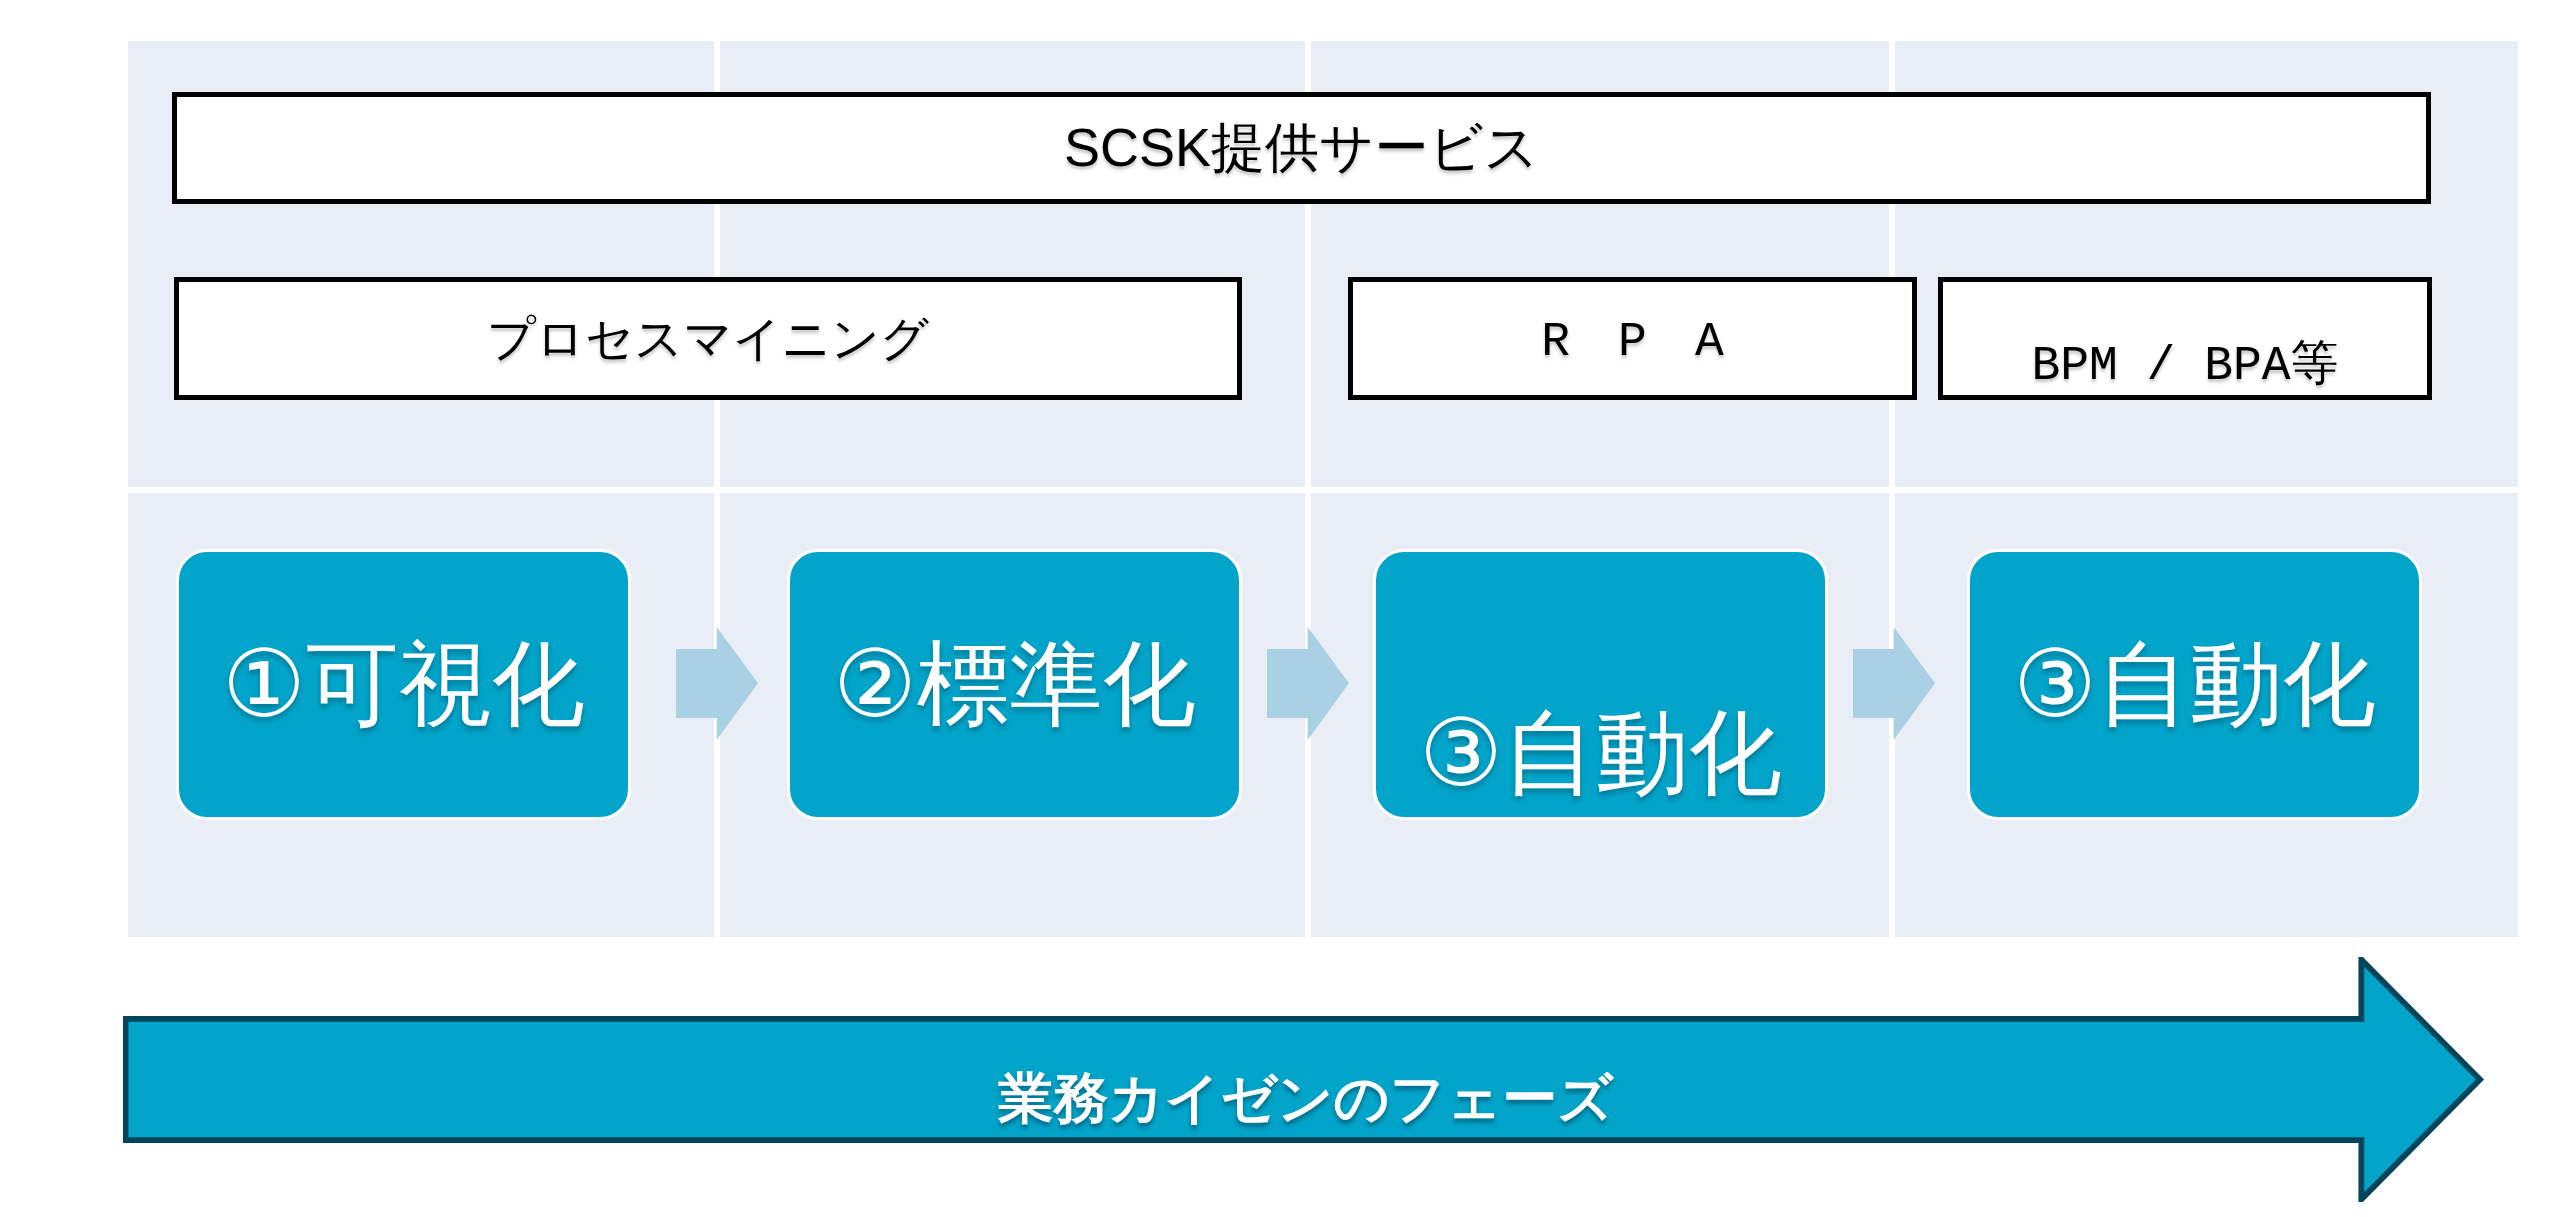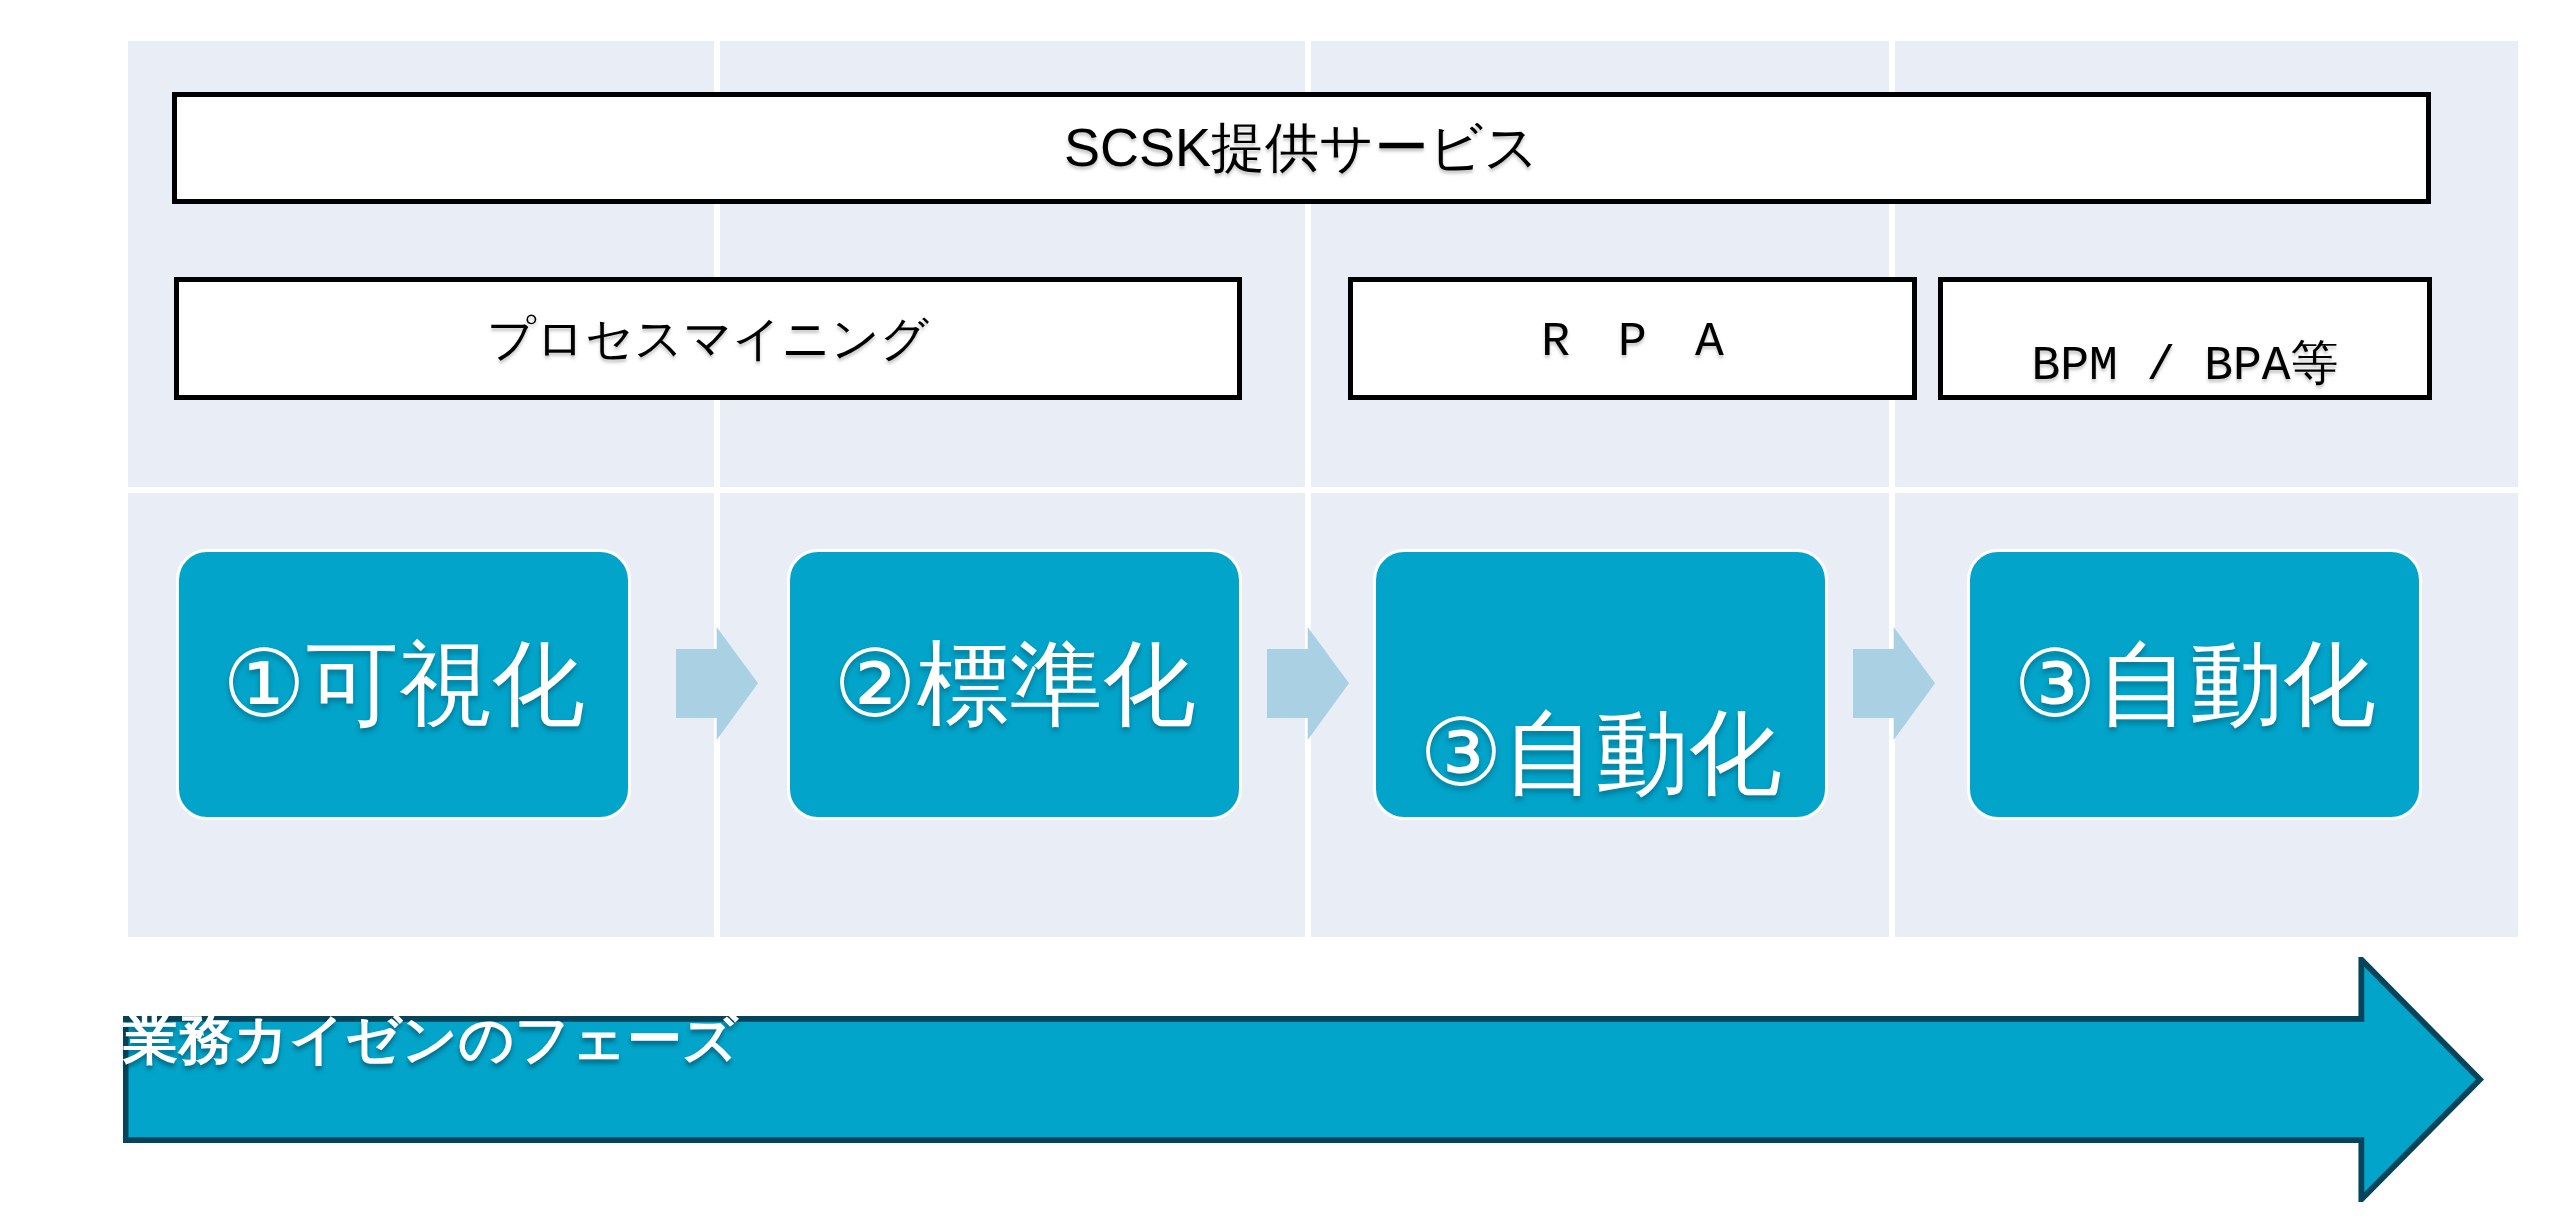--- a/index.html
+++ b/index.html
@@ -35,22 +35,22 @@
   }
   .phase-1{left:176px;} .phase-2{left:787px;} .phase-3{left:1373px;align-items:flex-end;} .phase-4{left:1967px;}
   
   .flow-arrow{top:627px;width:82px;height:113px;}
   .flow-arrow polygon{fill:var(--small-arrow);}
   .fa-1{left:676px;} .fa-2{left:1267px;} .fa-3{left:1853px;}
   
   .phase-arrow{left:123px;top:957px;width:2366px;height:245px;}
   .phase-arrow polygon{fill:var(--teal);stroke:var(--arrow-outline);stroke-width:9;stroke-linejoin:miter;}
   .phase-arrow-label{
-    left:123px;top:980px;width:2366px;height:120px;
-    display:flex;align-items:center;justify-content:flex-start;
+    left:123px;top:1039px;width:2366px;height:120px;
+    display:flex;align-items:center;justify-content:center;
     color:var(--text-light);font-size:55px;font-weight:bold;white-space:nowrap;
     text-shadow:0 3.9px 4.5px rgba(0,40,60,.45);
   }
 </style>
 </head>
 <body>
 
 <div class="abs panel"></div>
 <div class="abs gutter gutter-v" style="left:714px"></div>
 <div class="abs gutter gutter-v" style="left:1305px"></div>

